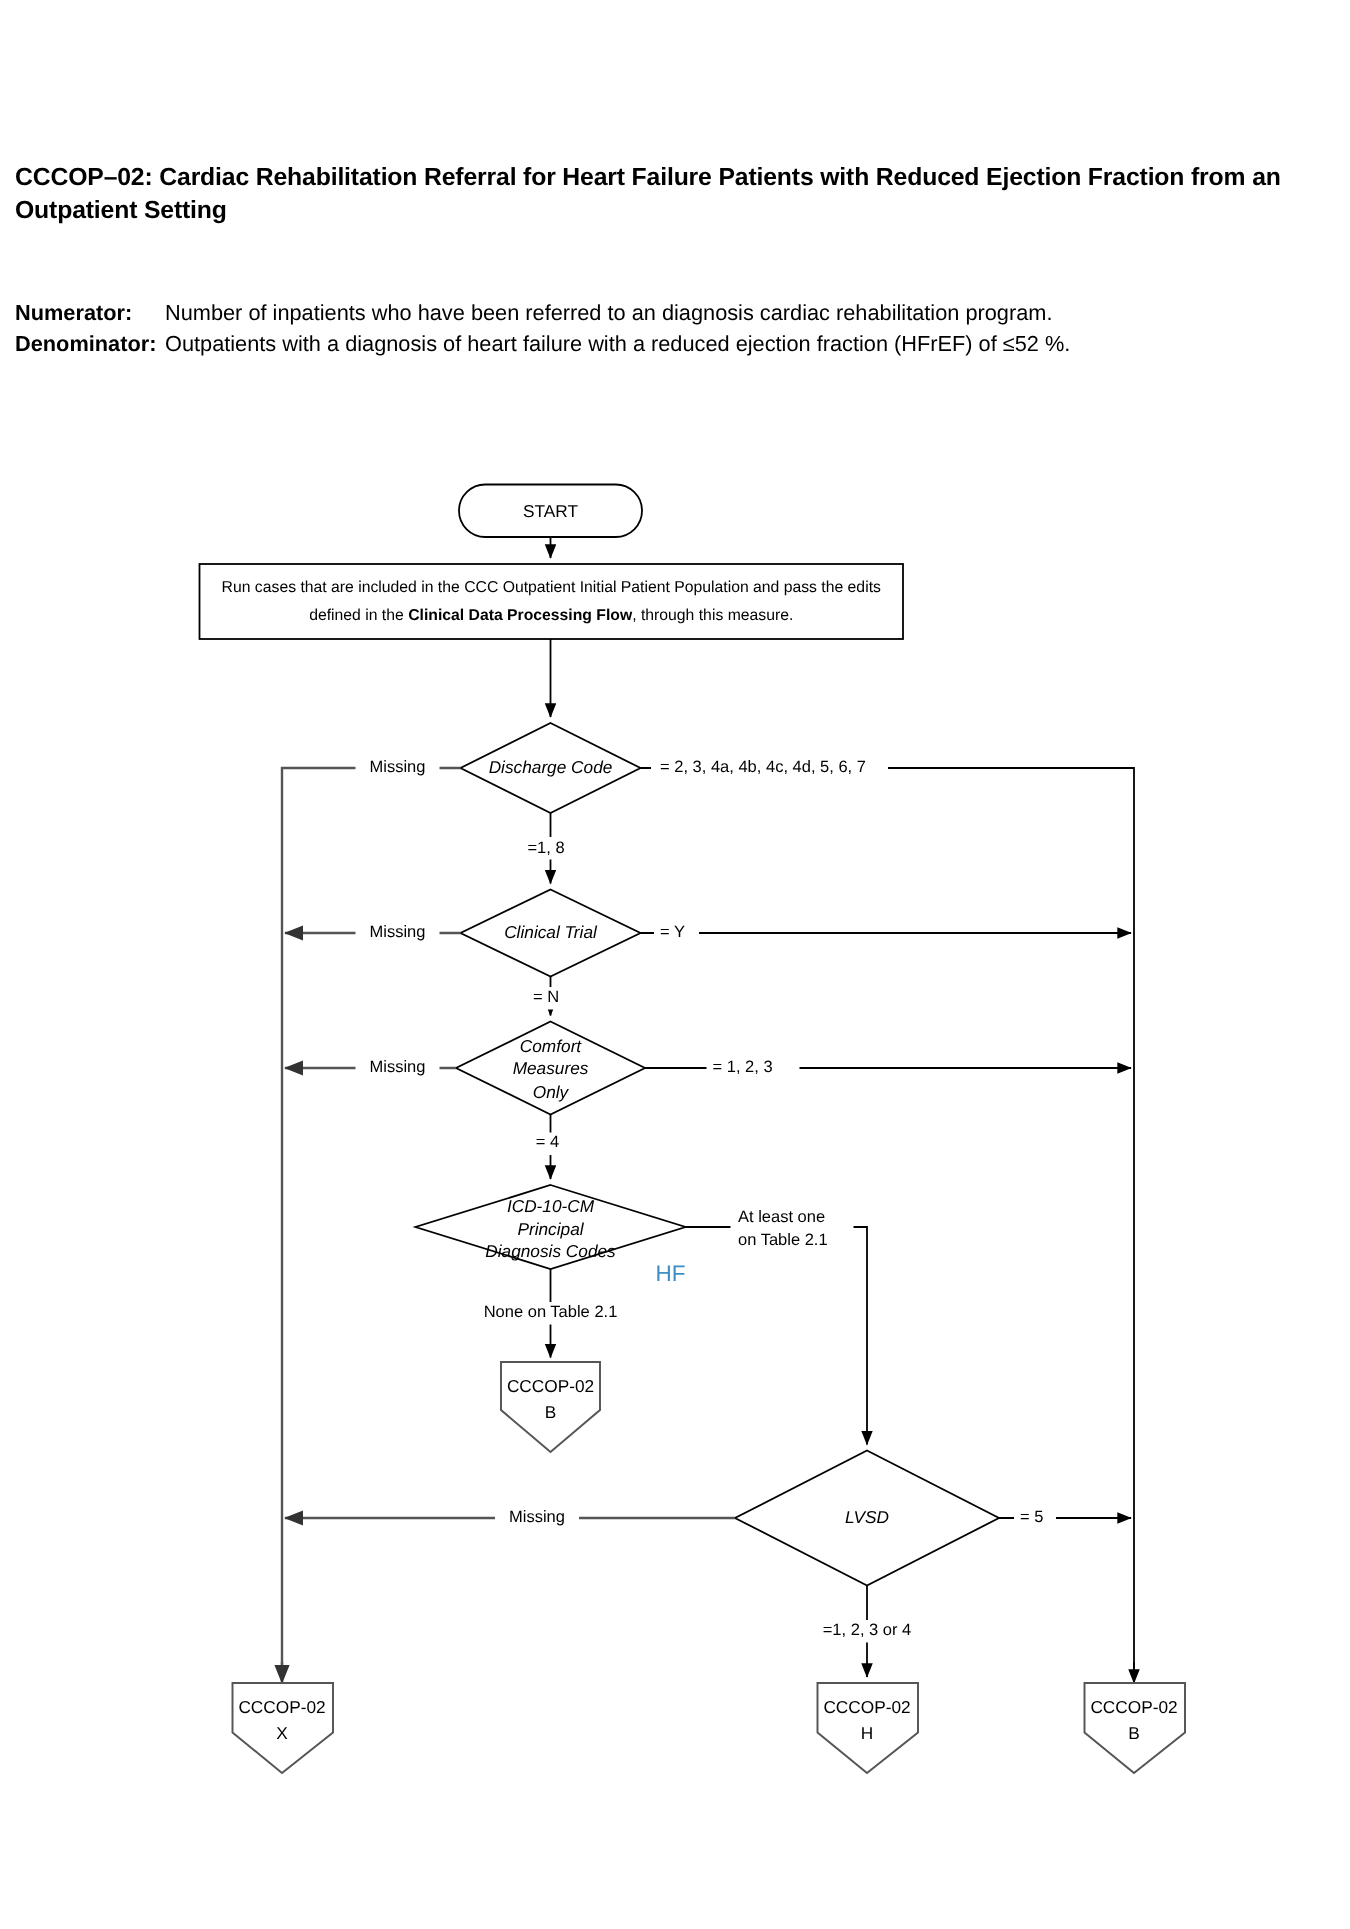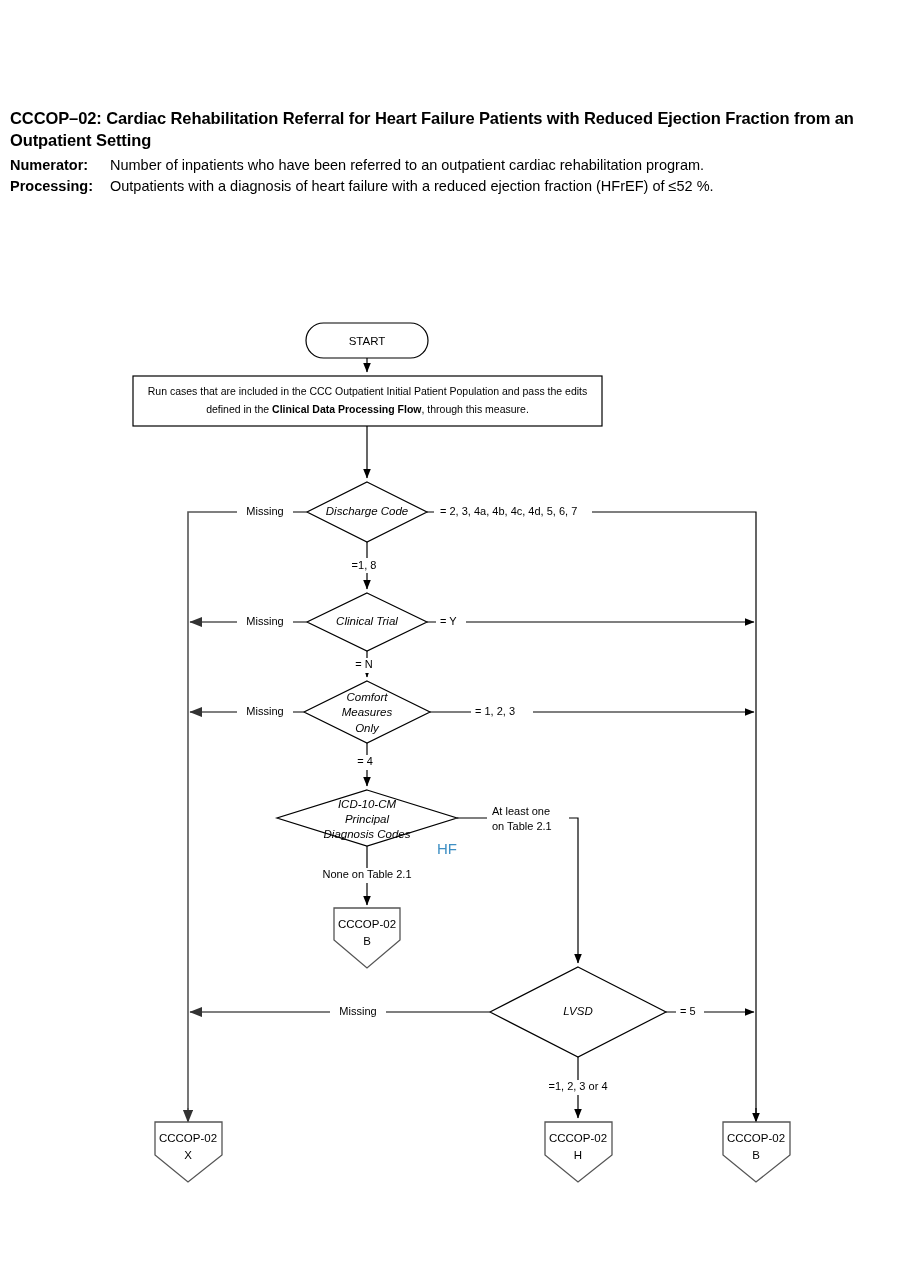--- a/index.html
+++ b/index.html
@@ -41,21 +41,21 @@
     line-height: 1.5;
   }
   .defn-label {
     font-weight: bold;
     flex: 0 0 auto;
     white-space: nowrap;
   }
   .defn-text {
     flex: 1 1 auto;
   }
-  .defn-row.numerator .defn-label { width: 86px; }
+  .defn-row.numerator .defn-label { width: 86px; margin-top: 44px; }
   .defn-row.denominator .defn-label { width: 86px; }
   .defn-row .defn-text { margin-left: 14px; }
 
   
   #flow {
     position: absolute;
     left: 0;
     top: 0;
     width: 900px;
     height: 1286px;
@@ -126,25 +126,25 @@
 </head>
 <body>
 
 <div id="page">
 
   <div id="header">
     <div class="measure-title">CCCOP–02: Cardiac Rehabilitation Referral for Heart Failure Patients with Reduced Ejection Fraction from an Outpatient Setting</div>
 
     <div class="defn-row numerator">
       <span class="defn-label"><span>Numerator</span><span>:</span></span>
-      <span class="defn-text">Number of inpatients who have been referred to an outpatient cardiac rehabilitation program.</span>
+      <span class="defn-text">Number of inpatients who have been referred to an diagnosis cardiac rehabilitation program.</span>
     </div>
 
     <div class="defn-row denominator">
-      <span class="defn-label"><span>Processing</span><span>:</span></span>
+      <span class="defn-label"><span>Denominator</span><span>:</span></span>
       <span class="defn-text">Outpatients with a diagnosis of heart failure with a reduced ejection fraction (HFrEF) of ≤52 %.</span>
     </div>
   </div>
 
   <svg id="flow" viewBox="0 0 900 1286">
     <defs>
       <marker id="arrow" markerWidth="9" markerHeight="9" refX="7.6" refY="3.2" orient="auto" markerUnits="strokeWidth">
         <path d="M0,0 L8,3.2 L0,6.4 z" fill="#000000"></path>
       </marker>
       <marker id="arrowg" markerWidth="9" markerHeight="9" refX="7.6" refY="3.2" orient="auto" markerUnits="strokeWidth">

